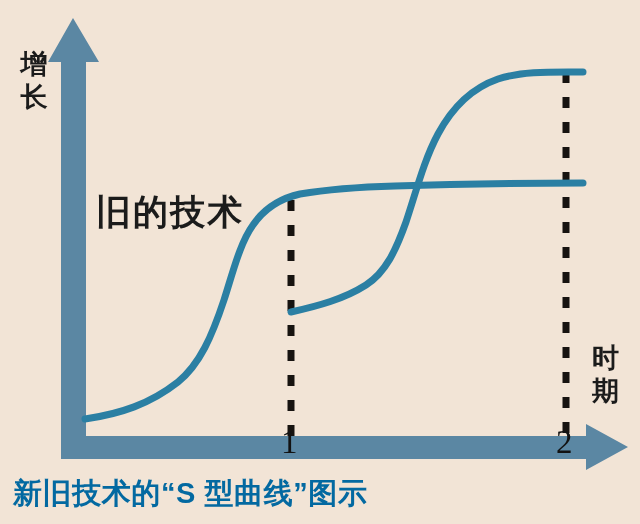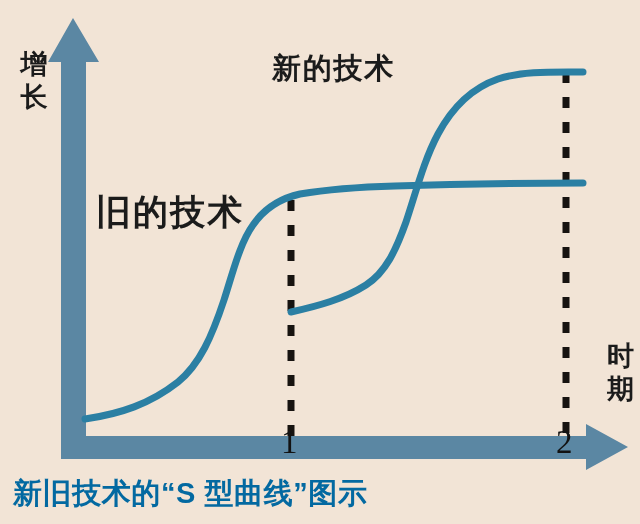--- a/index.html
+++ b/index.html
@@ -43,26 +43,25 @@
     white-space: normal;
     word-break: break-all;
     letter-spacing: 0;
     line-height: 1.22;
   }
   #axis-label-x {
     left: 592px;
     top: 342px;
     width: 42px;
     font-size: 27px;
-    text-align: right;
+    text-align: left;
     white-space: normal;
     word-break: break-all;
     letter-spacing: 0;
     line-height: 1.22;
-    font-family: Liberation Mono, monospace;
   }
   #label-new-tech {
     left: 272px;
     top: 53px;
     font-size: 29px;
   }
   #label-old-tech {
     left: 96px;
     top: 193px;
     font-size: 35px;
@@ -128,21 +127,20 @@
              C 416,192 424,160 438,134
              C 452,108 472,88 498,79
              C 522,71 552,72 583,72" fill="none" stroke="#2b7fa3" stroke-width="7" stroke-linecap="round" stroke-linejoin="round"></path>
 
   </svg>
 
   <div class="cn-label" id="axis-label-y">增长</div>
 
   <div class="cn-label" id="axis-label-x">时期</div>
 
-  <div class="cn-label" id="label-new-tech">新的技术</div>
 
   <div class="cn-label" id="label-old-tech">旧的技术</div>
 
   <div class="tick-label" id="tick-1">1</div>
 
   <div class="tick-label" id="tick-2">2</div>
 
   <div id="caption">新旧技术的“S 型曲线”图示</div>
 
 </div>

